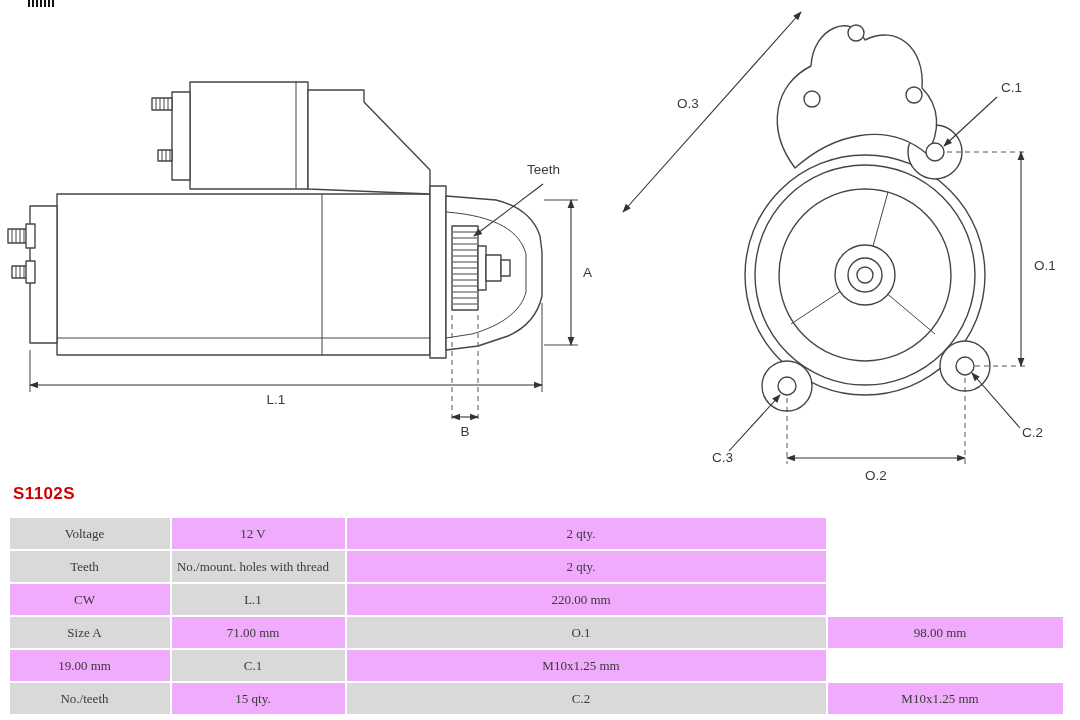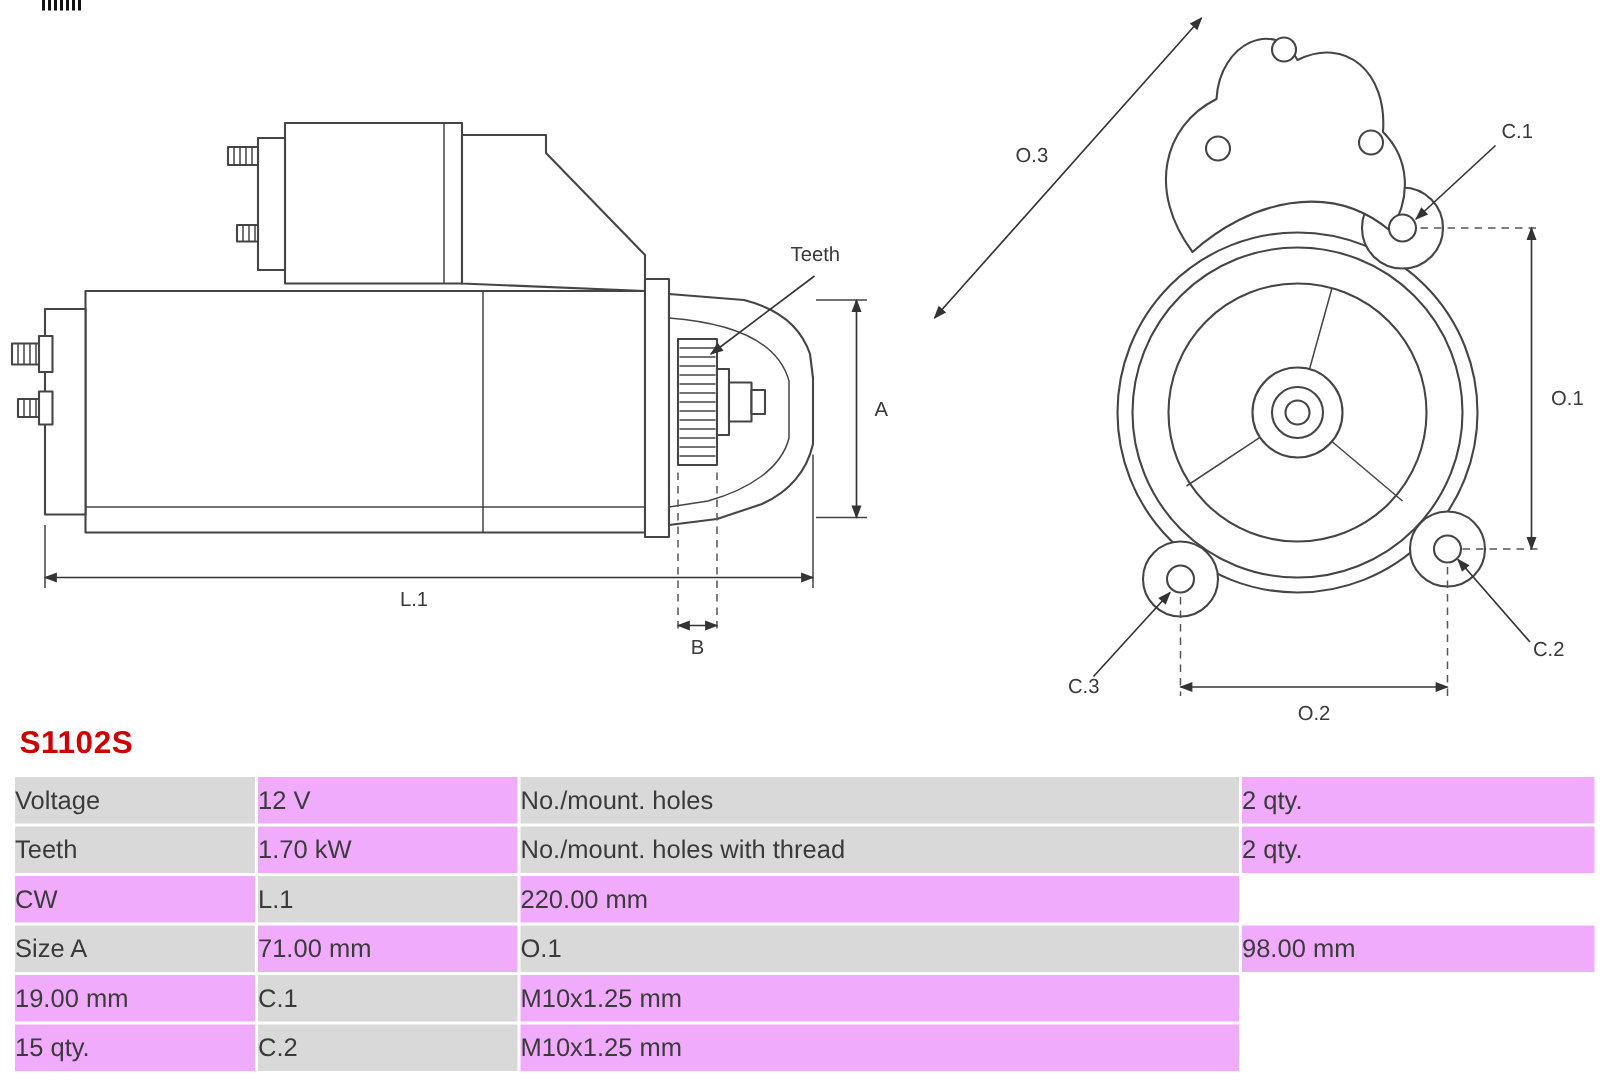--- a/index.html
+++ b/index.html
@@ -1,25 +1,25 @@
 <!DOCTYPE html>
 <html><head>
 <meta charset="utf-8">
 <style>
   html,body{margin:0;padding:0;background:#ffffff;}
   .page{position:relative;width:1080px;height:720px;background:#fff;font-family:"Liberation Sans",sans-serif;overflow:hidden;}
   .barcode{position:absolute;left:28px;top:0;width:28px;height:7px;
            background:repeating-linear-gradient(90deg,#111 0 2px,#fff 2px 4px);}
   .side-view{position:absolute;left:0;top:0;}
   .front-view{position:absolute;left:615px;top:0;}
-  .part-number{position:absolute;left:13px;top:484px;margin:0;font-size:21px;font-weight:700;color:#cc0000;letter-spacing:.4px;}
+  .part-number{position:absolute;left:13px;top:484px;margin:0;font-size:17px;font-weight:700;color:#cc0000;letter-spacing:.4px;}
   .spec-table{position:absolute;left:10px;top:518px;width:1053px;}
   .row{display:grid;grid-template-columns:160px 173px 479px 235px;column-gap:2px;margin-bottom:2px;}
-  .cell{height:31px;line-height:31px;font-size:17px;color:#3a3a3a;text-align:left;
-        padding-right:11px;box-sizing:border-box;white-space:nowrap;overflow:hidden;}
+  .cell{height:31px;line-height:31px;font-size:13px;color:#3a3a3a;text-align:center;
+        padding-right:11px;box-sizing:border-box;white-space:nowrap;overflow:hidden;font-family:Liberation Serif, serif;}
   .cell.label{background:#d9d9d9;}
   .cell.value{background:#f0abfc;}
   svg text{font-family:"Liberation Sans",sans-serif;font-size:13.5px;fill:#3a3a3a;stroke:none;}
   .outline{stroke:#454545;stroke-width:1.4;fill:#ffffff;stroke-linejoin:round;}
   .thin{stroke:#454545;stroke-width:1;fill:none;}
   .dim{stroke:#333;stroke-width:1.1;fill:none;}
   .ext{stroke:#444;stroke-width:1;fill:none;}
   .dash{stroke:#555;stroke-width:1;fill:none;stroke-dasharray:5 4;}
 </style>
 </head>
@@ -153,27 +153,25 @@
     </g>
   </svg>
 
   <h1 class="part-number">S1102S</h1>
 
   <div class="spec-table">
 
     <div class="row">
       <div class="cell label">Voltage</div>
       <div class="cell value">12 V</div>
-      <div class="cell label">No./mount. holes</div>
       <div class="cell value">2 qty.</div>
     </div>
 
     <div class="row">
       <div class="cell label">Teeth</div>
-      <div class="cell value">1.70 kW</div>
       <div class="cell label">No./mount. holes with thread</div>
       <div class="cell value">2 qty.</div>
     </div>
 
     <div class="row">
       <div class="cell value">CW</div>
       <div class="cell label">L.1</div>
       <div class="cell value">220.00 mm</div>
     </div>
 
@@ -184,19 +182,20 @@
       <div class="cell value">98.00 mm</div>
     </div>
 
     <div class="row">
       <div class="cell value">19.00 mm</div>
       <div class="cell label">C.1</div>
       <div class="cell value">M10x1.25 mm</div>
     </div>
 
     <div class="row">
+      <div class="cell label">No./teeth</div>
       <div class="cell value">15 qty.</div>
       <div class="cell label">C.2</div>
       <div class="cell value">M10x1.25 mm</div>
     </div>
 
   </div>
 </div>
 
 </body></html>

